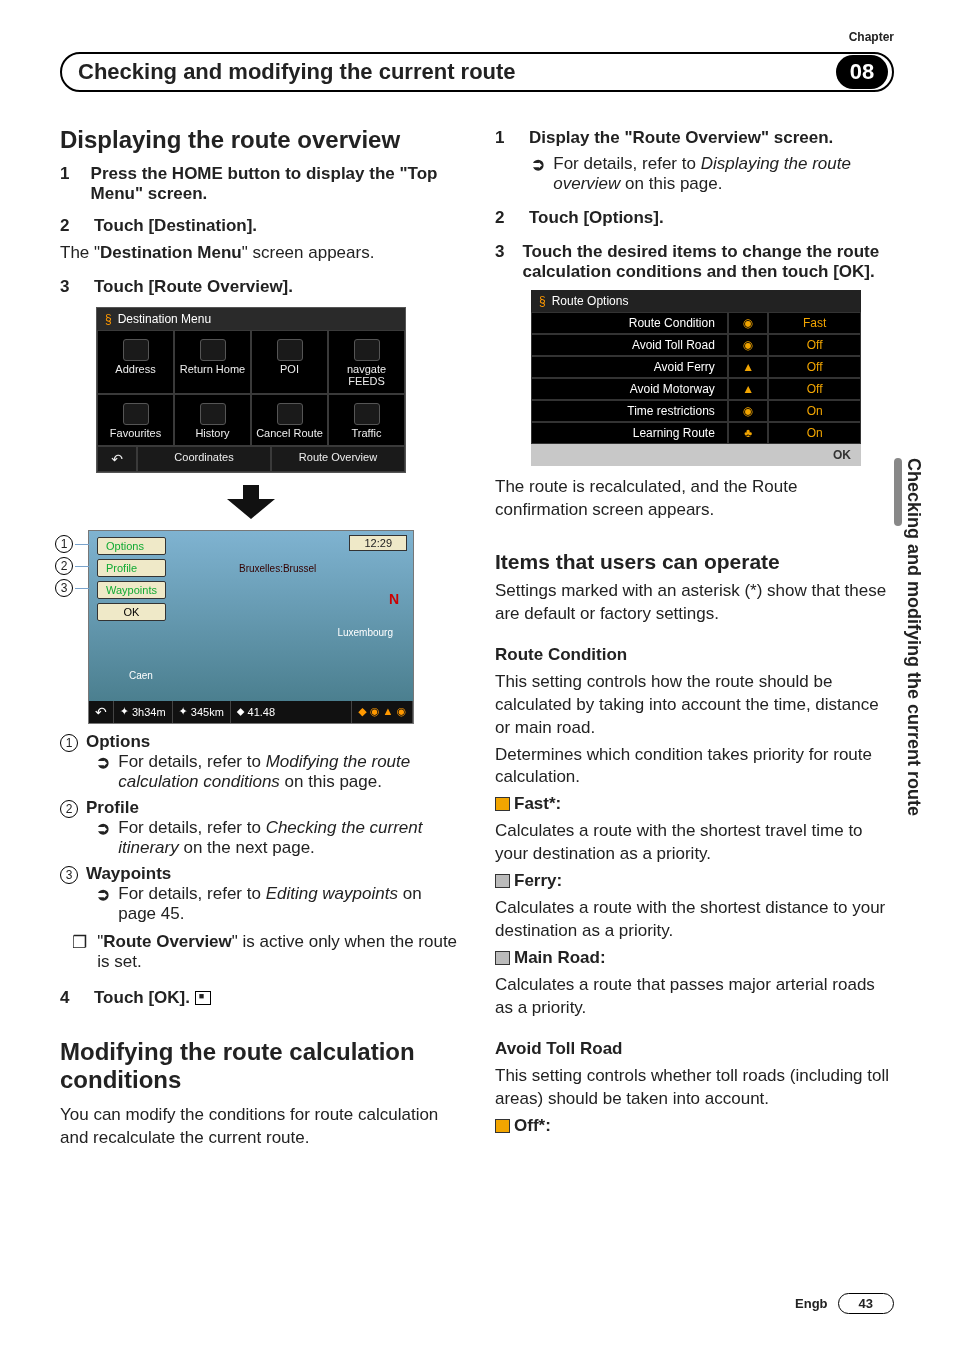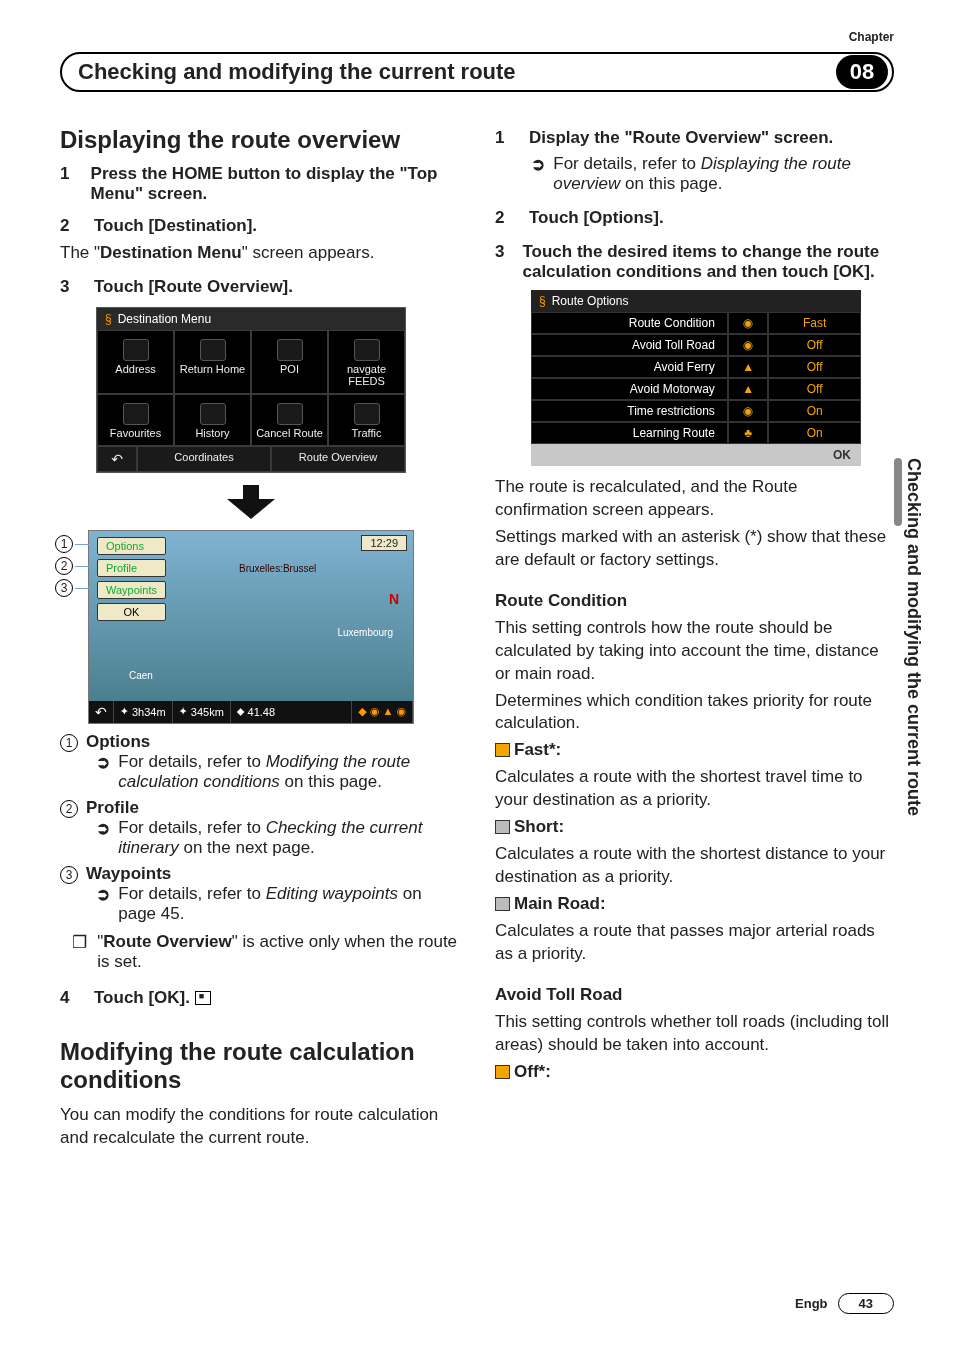--- a/index.html
+++ b/index.html
@@ -66,21 +66,21 @@
 
   
   .rov {
     margin-left: 28px; width: 326px; position: relative;
     border: 1px solid #777;
   }
   .rov-map { height: 170px; background: linear-gradient(#7fb3d1,#4b7f8f); position: relative; overflow:hidden; }
   .rov-menu { position:absolute; top:6px; left:8px; display:flex; flex-direction:column; gap:4px; }
   .rov-menu div { background:#efe9c8; border:1px solid #333; padding:2px 8px; font-size:11px; color:#1a3; border-radius:2px; }
   .rov-menu .ok { color:#000; text-align:center; }
-  .rov-time { position:absolute; top:4px; right:6px; background:#efe9c8; padding:1px 8px; font-size:11px; border:1px solid #333;text-align:center; }
+  .rov-time { position:absolute; top:4px; right:6px; background:#efe9c8; padding:1px 14px; font-size:11px; border:1px solid #333;text-align:center; }
   .rov-n { position:absolute; top:60px; right:14px; color:#c00; font-weight:bold; font-size:14px; }
   .rov-label { position:absolute; font-size:10px; color:#fff; }
   .rov-foot { display:flex; background:#111; color:#fff; font-size:11px; }
   .rov-foot div { padding:3px 6px; border-right:1px solid #444; display:flex; align-items:center; gap:3px; }
   .rov-foot .bk::before{content:"↶"; font-size:14px;}
   .callouts { position:absolute; left:-34px; top:4px; display:flex; flex-direction:column; gap:4px; }
   .callouts .cc { border:1.2px solid #000; border-radius:50%; width:18px; height:18px; text-align:center; font-size:12px; line-height:16px; background:#fff;}
   .cline { position:absolute; height:1px; background:#7aa3cc; left:-14px; width:26px; }
 
   
@@ -276,28 +276,29 @@
           <div>On</div>
         <div class="lbl">Learning Route</div>
           <div class="ic">♣</div>
           <div>On</div>
       </div>
       <div class="ropt-foot">OK</div>
     </div>
 
     <p>The route is recalculated, and the Route confirmation screen appears.</p>
 
+    <h3 style="font-size:21px;margin-top:28px">Items that users can operate</h3>
     <p>Settings marked with an asterisk (*) show that these are default or factory settings.</p>
 
     <p class="bold" style="margin-top:18px">Route Condition</p>
     <p>This setting controls how the route should be calculated by taking into account the time, distance or main road.</p>
     <p>Determines which condition takes priority for route calculation.</p>
     <p><span class="icon-sq"></span><span class="bold">Fast*:</span></p>
     <p>Calculates a route with the shortest travel time to your destination as a priority.</p>
-    <p><span class="icon-sq grey"></span><span class="bold">Short:</span></p>
+    <p><span class="icon-sq grey"></span><span class="bold">Ferry:</span></p>
     <p>Calculates a route with the shortest distance to your destination as a priority.</p>
     <p><span class="icon-sq grey"></span><span class="bold">Main Road:</span></p>
     <p>Calculates a route that passes major arterial roads as a priority.</p>
 
     <p class="bold" style="margin-top:18px">Avoid Toll Road</p>
     <p>This setting controls whether toll roads (including toll areas) should be taken into account.</p>
     <p><span class="icon-sq"></span><span class="bold">Off*:</span></p>
   </div>
 </div>
 

